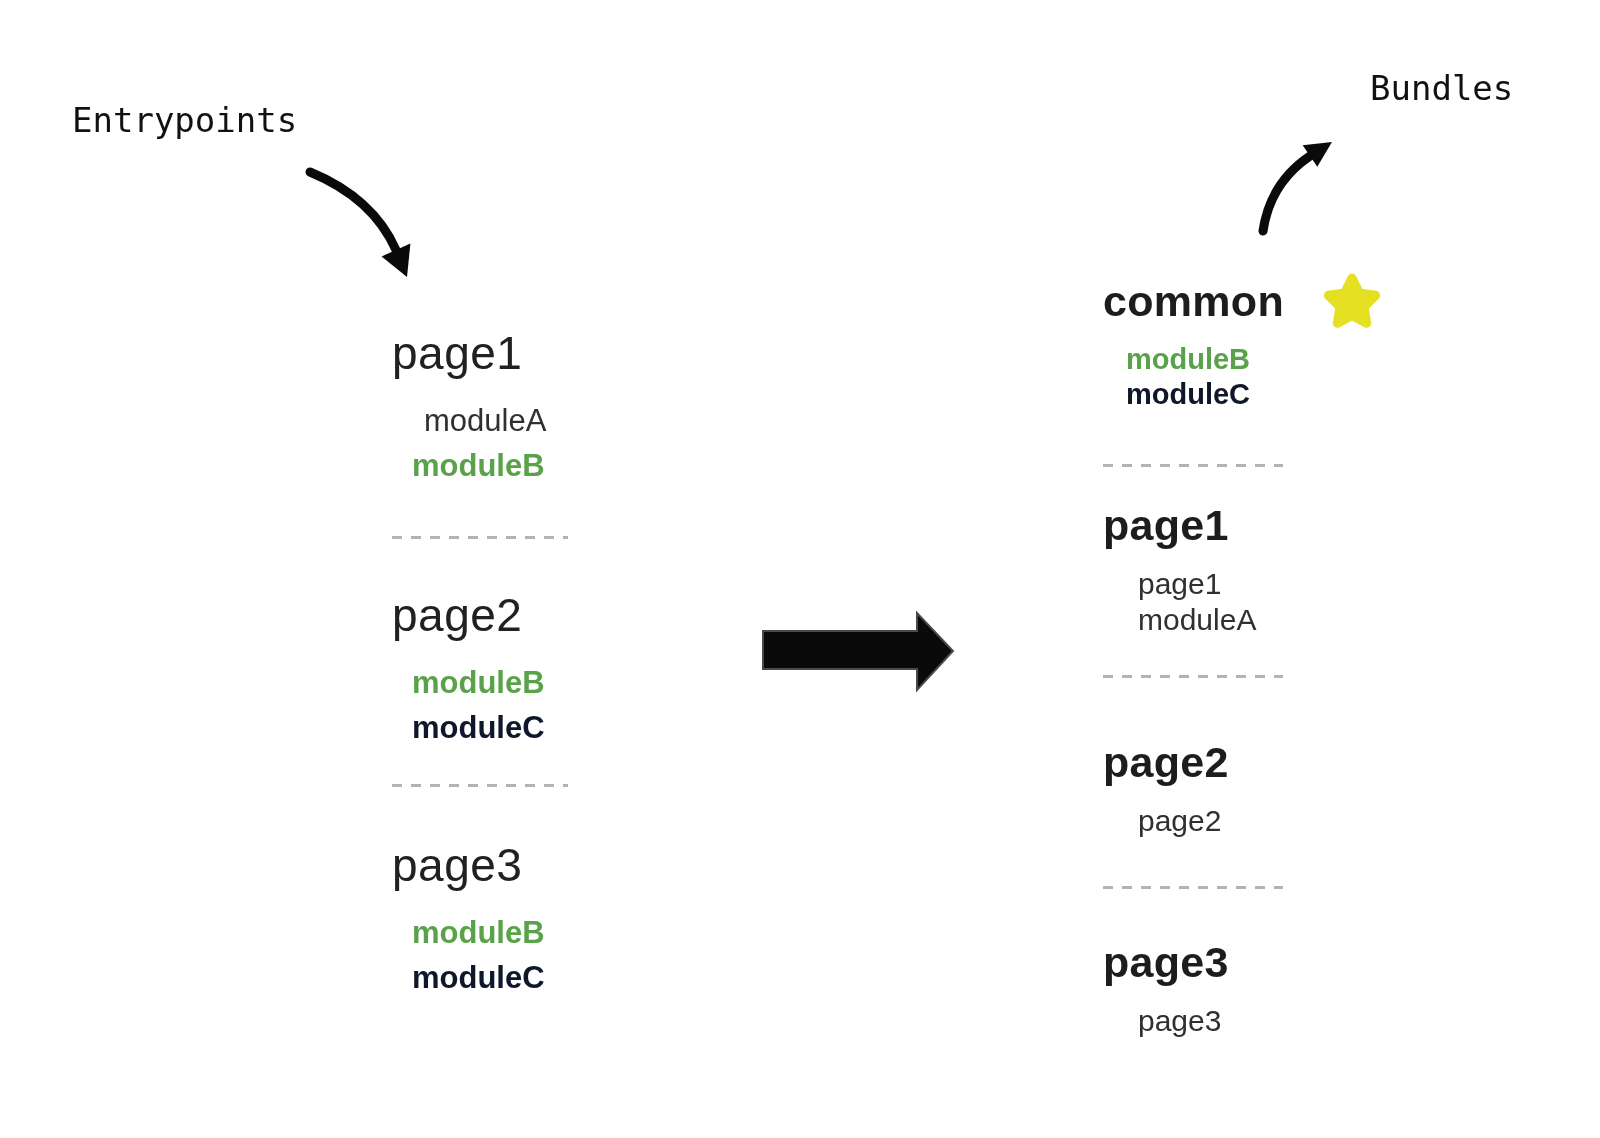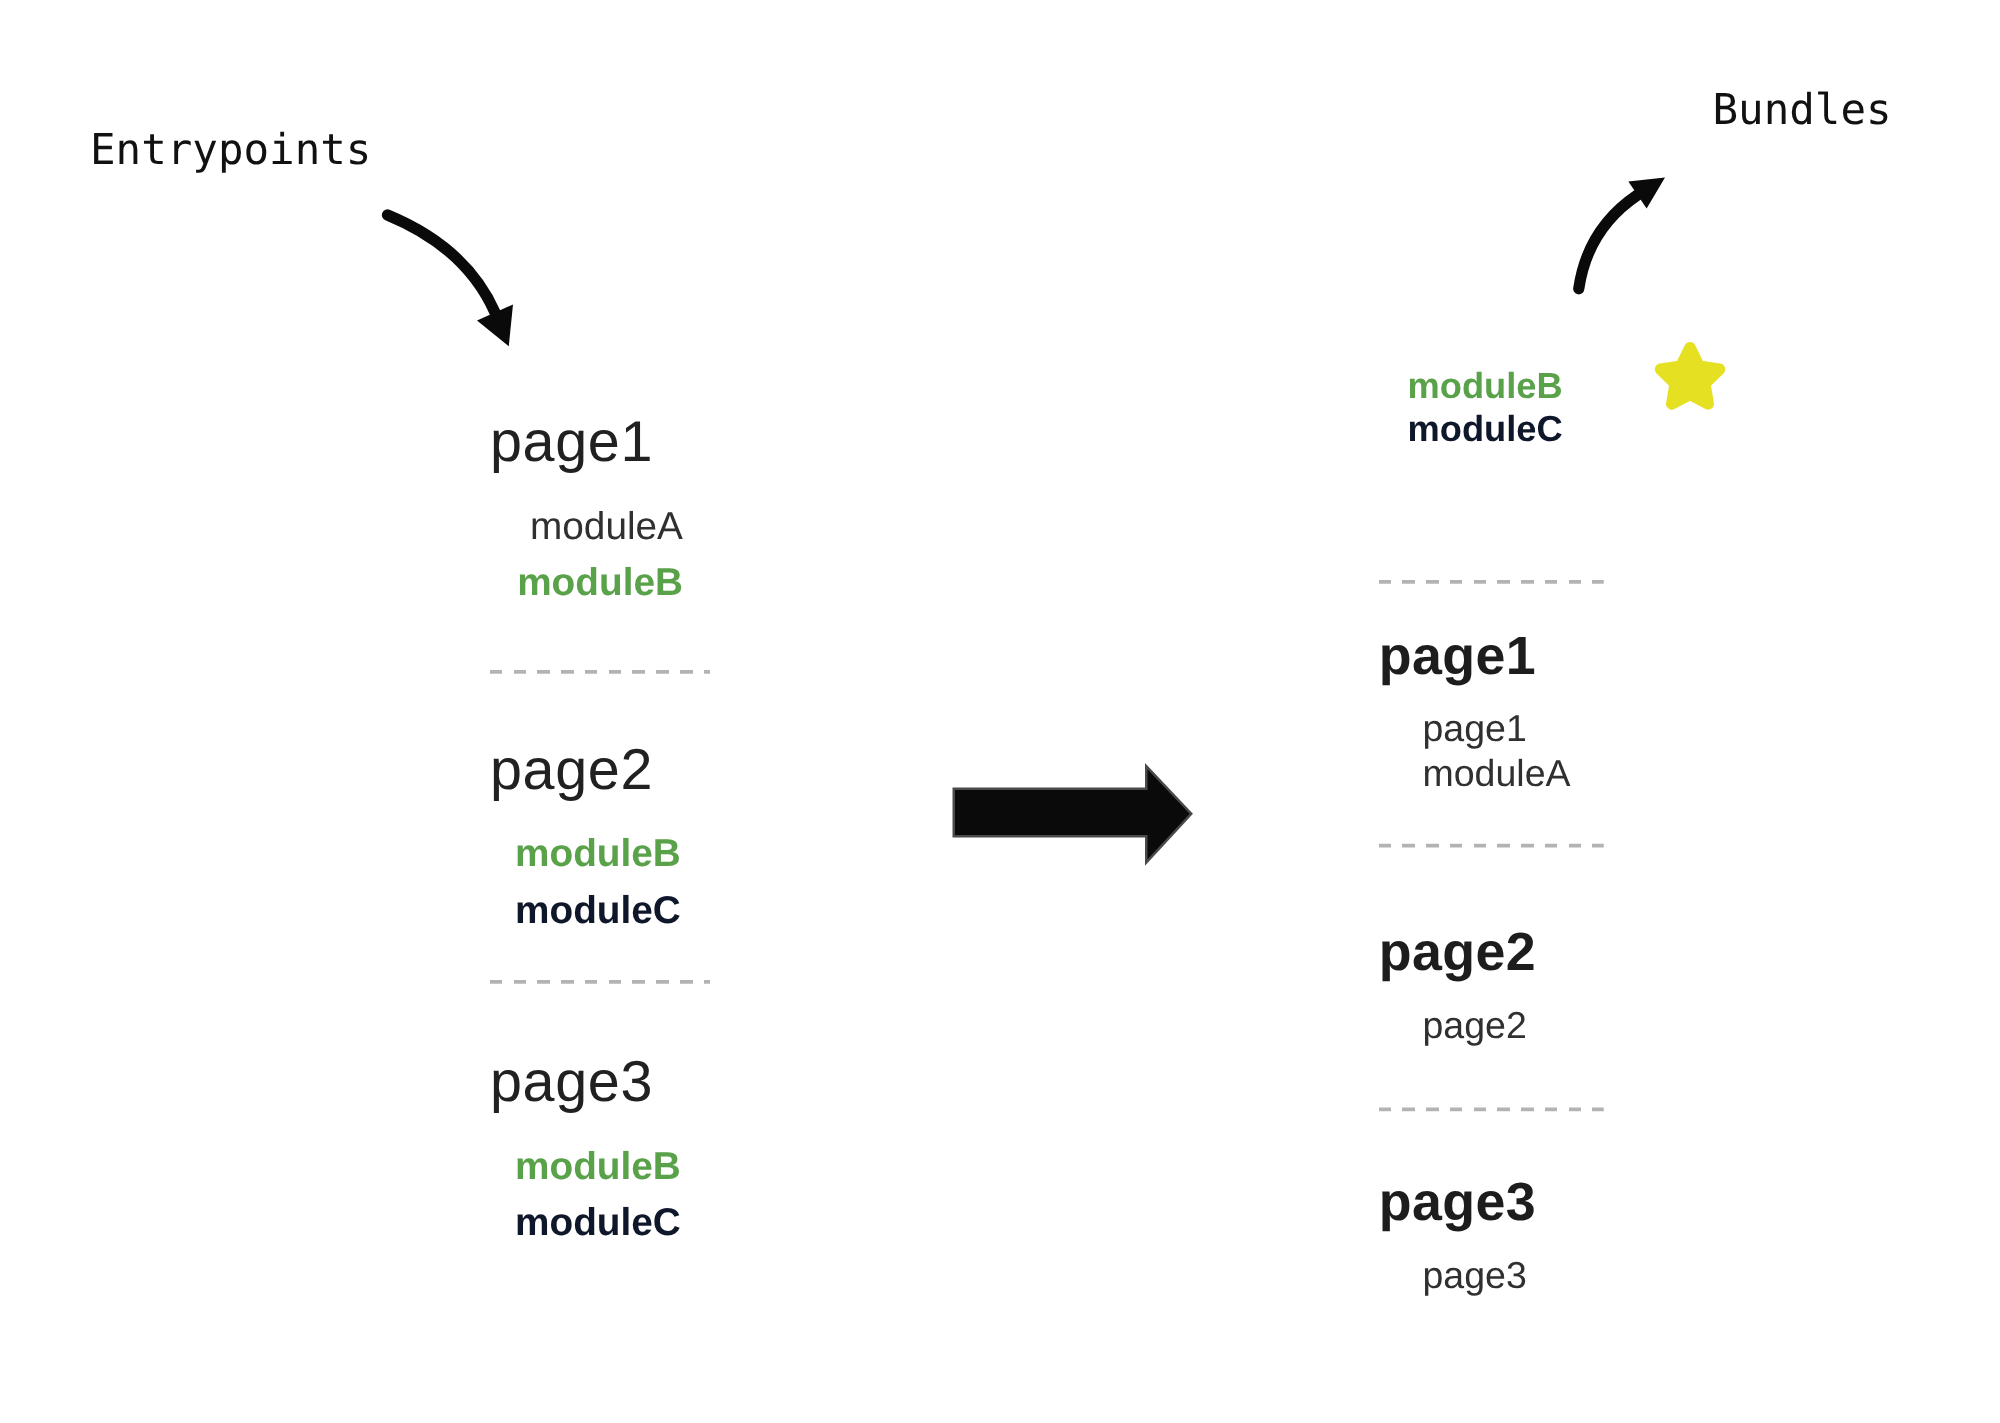--- a/index.html
+++ b/index.html
@@ -49,21 +49,21 @@
     font-weight:700;
     white-space:nowrap;
   }
   .bundle-modules.plain-set .module{
     font-size:30px;
     line-height:36px;
     font-weight:400;
     white-space:nowrap;
   }
   .m-black{color:#303030;font-weight:400;margin-left:12px;}
-  .m-green{color:#5aa24a;font-weight:700;text-align:right;}
+  .m-green{color:#5aa24a;font-weight:700;}
   .m-red{color:#0f172a;font-weight:700;}
   .divider{
     position:absolute;
     height:3px;
     background:repeating-linear-gradient(90deg,#b3b3b3 0 10px,transparent 10px 19px);
   }
   .arrow-svg{position:absolute;display:block;}
   .star-wrap{position:absolute;left:218px;top:-6px;width:62px;height:62px;}
 </style>
 </head>
@@ -108,20 +108,21 @@
 
   <div class="group" style="left:392px;top:838px;">
     <div class="entry-title">page3</div>
     <div class="entry-modules">
       <div class="module m-green">moduleB</div>
       <div class="module m-red">moduleC</div>
     </div>
   </div>
 
   <div class="group" style="left:1103px;top:276px;">
+    <div class="bundle-title">common</div>
     <div class="star-wrap">
       <svg width="62" height="62" viewBox="0 0 60 60">
         <polygon points="30,8 37.05,22.3 52.8,24.6 41.4,35.7 44.1,51.4 30,44 15.9,51.4 18.6,35.7 7.2,24.6 22.95,22.3" fill="#e6e022" stroke="#e6e022" stroke-width="9" stroke-linejoin="round"></polygon>
       </svg>
     </div>
     <div class="bundle-modules bold-set">
       <div class="module m-green">moduleB</div>
       <div class="module m-red">moduleC</div>
     </div>
   </div>

